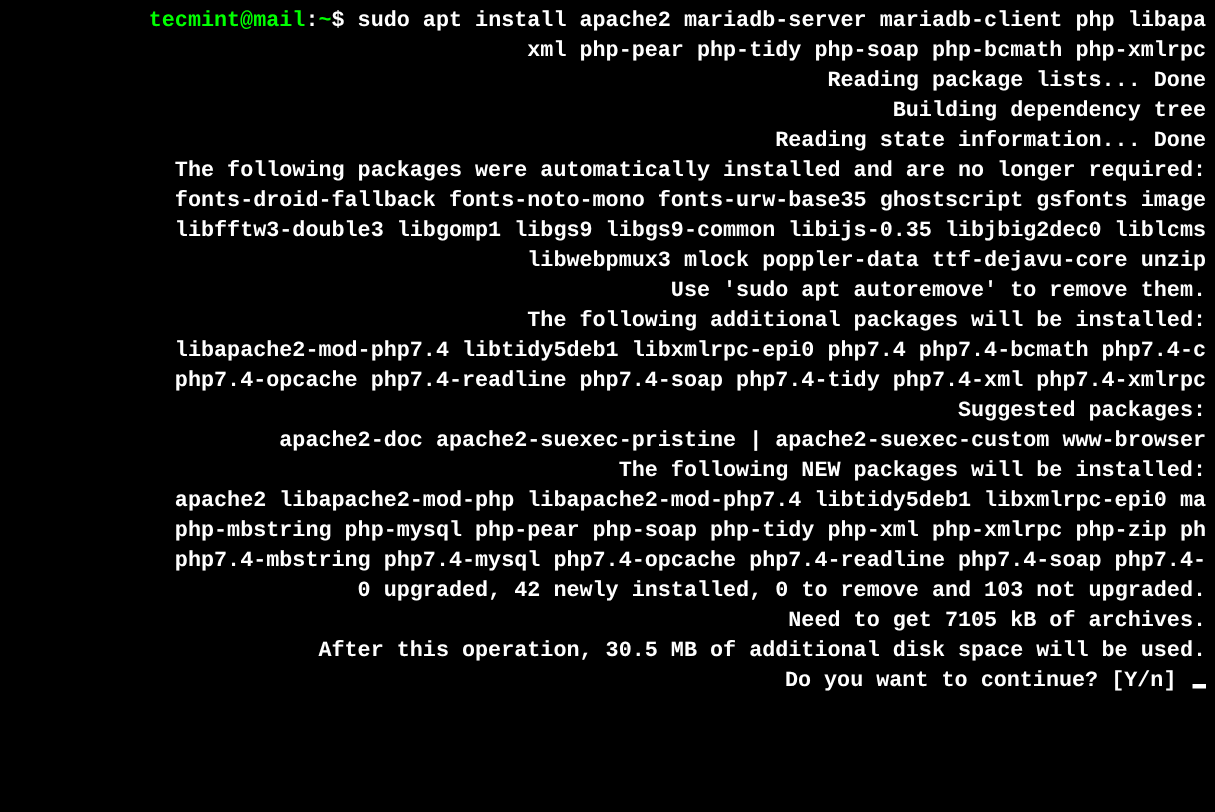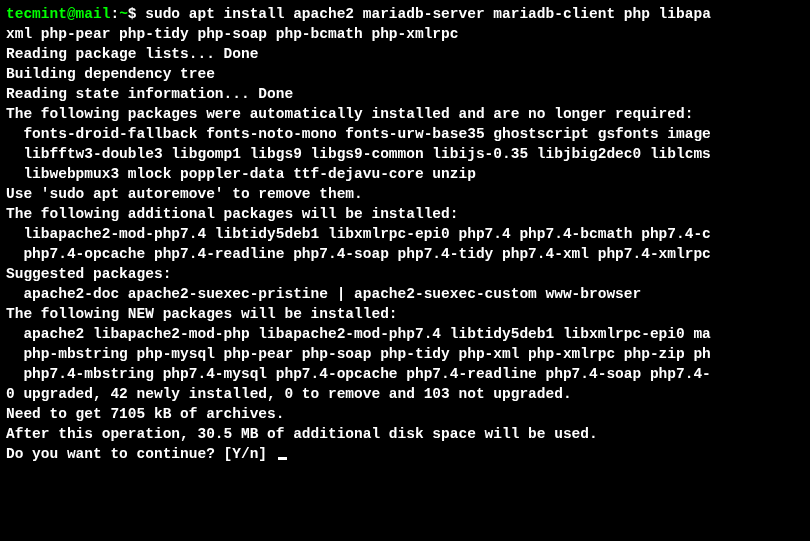--- a/index.html
+++ b/index.html
@@ -34,18 +34,19 @@
       width: 9px;
       height: 3px;
       background: #ffffff;
       vertical-align: baseline;
       margin-left: 2px;
       position: relative;
       top: 2px;
     }
     .line {
       display: block;
+      text-align: right;
     }
   </style>
 </head>
 <body>
 
 <div class="terminal"><span class="line"><span class="green">tecmint@mail</span><span class="white">:</span><span class="green">~</span><span class="white">$ </span><span class="white">sudo apt install apache2 mariadb-server mariadb-client php libapa</span></span><span class="line">xml php-pear php-tidy php-soap php-bcmath php-xmlrpc</span><span class="line">Reading package lists... Done</span><span class="line">Building dependency tree</span><span class="line">Reading state information... Done</span><span class="line">The following packages were automatically installed and are no longer required:</span><span class="line">  fonts-droid-fallback fonts-noto-mono fonts-urw-base35 ghostscript gsfonts image</span><span class="line">  libfftw3-double3 libgomp1 libgs9 libgs9-common libijs-0.35 libjbig2dec0 liblcms</span><span class="line">  libwebpmux3 mlock poppler-data ttf-dejavu-core unzip</span><span class="line">Use 'sudo apt autoremove' to remove them.</span><span class="line">The following additional packages will be installed:</span><span class="line">  libapache2-mod-php7.4 libtidy5deb1 libxmlrpc-epi0 php7.4 php7.4-bcmath php7.4-c</span><span class="line">  php7.4-opcache php7.4-readline php7.4-soap php7.4-tidy php7.4-xml php7.4-xmlrpc</span><span class="line">Suggested packages:</span><span class="line">  apache2-doc apache2-suexec-pristine | apache2-suexec-custom www-browser</span><span class="line">The following NEW packages will be installed:</span><span class="line">  apache2 libapache2-mod-php libapache2-mod-php7.4 libtidy5deb1 libxmlrpc-epi0 ma</span><span class="line">  php-mbstring php-mysql php-pear php-soap php-tidy php-xml php-xmlrpc php-zip ph</span><span class="line">  php7.4-mbstring php7.4-mysql php7.4-opcache php7.4-readline php7.4-soap php7.4-</span><span class="line">0 upgraded, 42 newly installed, 0 to remove and 103 not upgraded.</span><span class="line">Need to get 7105 kB of archives.</span><span class="line">After this operation, 30.5 MB of additional disk space will be used.</span><span class="line"><span>Do you want to continue? [Y/n] </span><span class="cursor"></span></span></div>
 
 </body></html>

